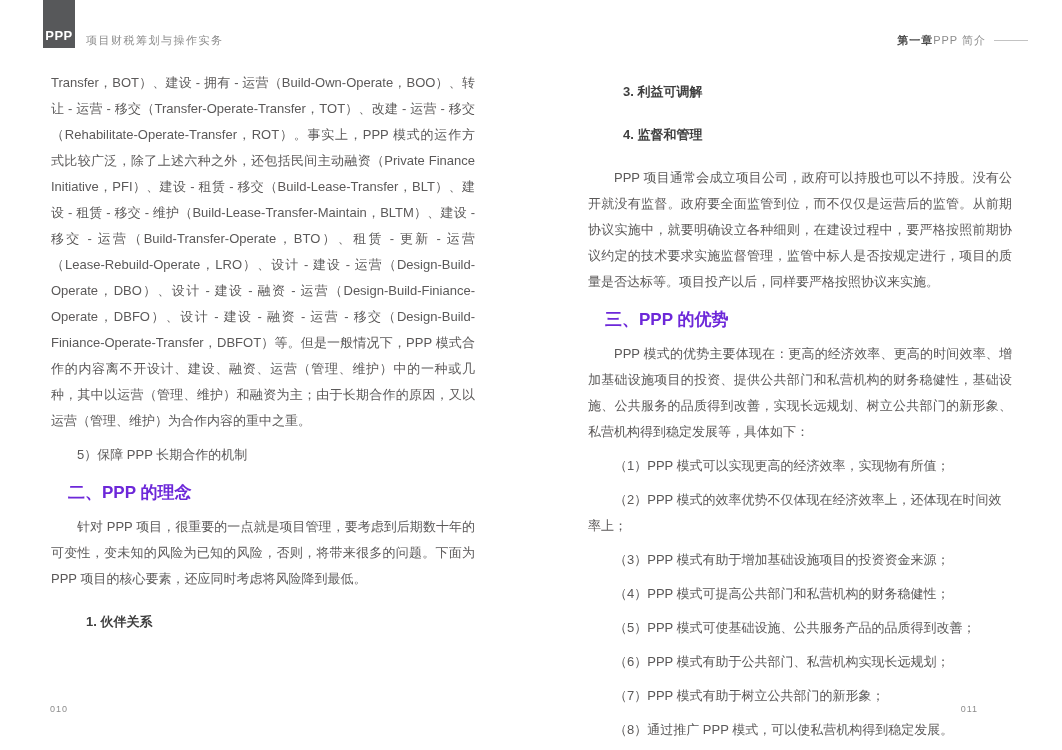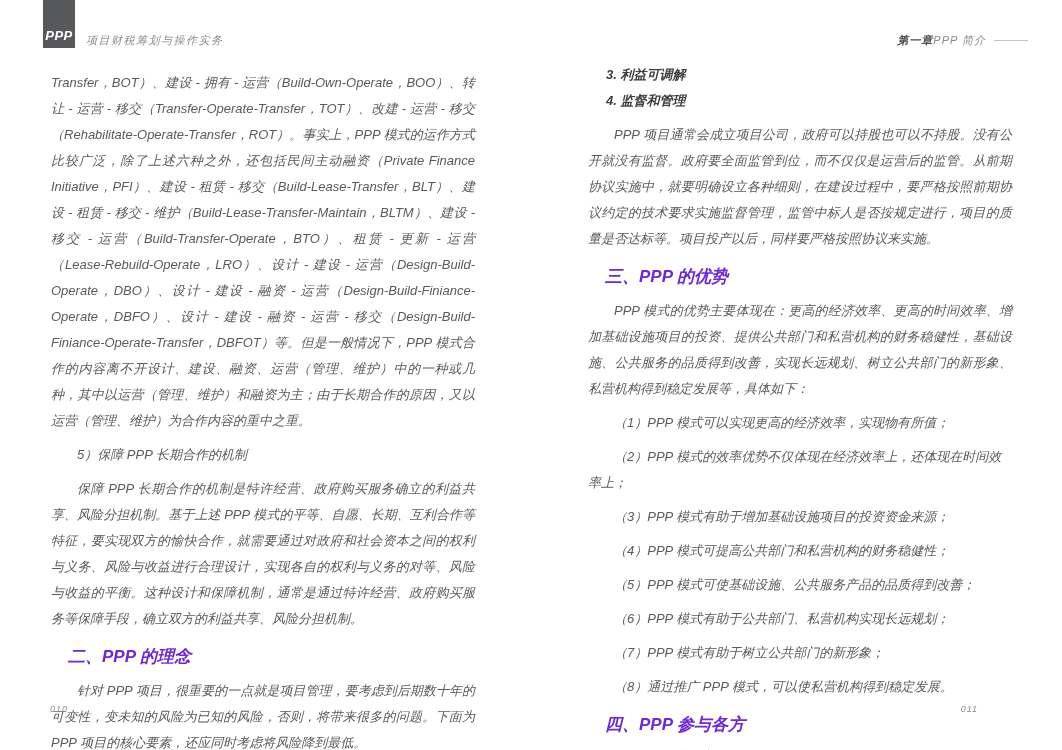--- a/index.html
+++ b/index.html
@@ -7,21 +7,20 @@
     width: 1062px; height: 750px;
     background: #ffffff;
     font-family: "Liberation Sans", "DejaVu Sans", sans-serif;
     overflow: hidden;
   }
   .spread {
     position: relative;
     width: 1028px; height: 750px;
     background: #ffffff;
     overflow: hidden;
-    font-style: italic;
   }
   
   .logo-tab {
     position: absolute; left: 43px; top: 0;
     width: 32px; height: 48px;
     background: #57585a;
     color: #ffffff;
     display: flex; align-items: flex-end; justify-content: center;
     font-size: 13px; font-weight: bold; letter-spacing: .5px;
     padding-bottom: 5px; box-sizing: border-box;
@@ -54,21 +53,21 @@
     color: #6d28d9;
     padding-left: 25px;
     line-height: 26px;
     margin: 12px 0 6px 0;
   }
   .h3 {
     font-size: 13px; font-weight: bold;
     color: #3f3f3f;
     text-indent: 2em;
     line-height: 26px;
-    margin: 0;
+    margin: 17px;
   }
   
   .page-number {
     position: absolute; top: 704px;
     font-size: 9px; color: #8c8c8c; letter-spacing: 1px;
   }
   .pn-left  { left: 50px; }
   .pn-right { right: 50px; }
 </style>
 </head>
@@ -83,21 +82,20 @@
 
   <div class="right-header">
     <span class="chapter-label">第一章</span>
     <span class="chapter-title">PPP 简介</span>
     <span class="header-line"></span>
   </div>
 
   <div class="col col-left">
     <p class="p">Transfer，BOT）、建设 - 拥有 - 运营（Build-Own-Operate，BOO）、转让 - 运营 - 移交（Transfer-Operate-Transfer，TOT）、改建 - 运营 - 移交（Rehabilitate-Operate-Transfer，ROT）。事实上，PPP 模式的运作方式比较广泛，除了上述六种之外，还包括民间主动融资（Private Finance Initiative，PFI）、建设 - 租赁 - 移交（Build-Lease-Transfer，BLT）、建设 - 租赁 - 移交 - 维护（Build-Lease-Transfer-Maintain，BLTM）、建设 - 移交 - 运营（Build-Transfer-Operate，BTO）、租赁 - 更新 - 运营（Lease-Rebuild-Operate，LRO）、设计 - 建设 - 运营（Design-Build-Operate，DBO）、设计 - 建设 - 融资 - 运营（Design-Build-Finiance-Operate，DBFO）、设计 - 建设 - 融资 - 运营 - 移交（Design-Build-Finiance-Operate-Transfer，DBFOT）等。但是一般情况下，PPP 模式合作的内容离不开设计、建设、融资、运营（管理、维护）中的一种或几种，其中以运营（管理、维护）和融资为主；由于长期合作的原因，又以运营（管理、维护）为合作内容的重中之重。</p>
     <p class="p indent">5）保障 PPP 长期合作的机制</p>
-    <p class="p indent">保障 PPP 长期合作的机制是特许经营、政府购买服务确立的利益共享、风险分担机制。基于上述 PPP 模式的平等、自愿、长期、互利合作等特征，要实现双方的愉快合作，就需要通过对政府和社会资本之间的权利与义务、风险与收益进行合理设计，实现各自的权利与义务的对等、风险与收益的平衡。这种设计和保障机制，通常是通过特许经营、政府购买服务等保障手段，确立双方的利益共享、风险分担机制。</p>
     <div class="h2">二、PPP 的理念</div>
     <p class="p indent">针对 PPP 项目，很重要的一点就是项目管理，要考虑到后期数十年的可变性，变未知的风险为已知的风险，否则，将带来很多的问题。下面为 PPP 项目的核心要素，还应同时考虑将风险降到最低。</p>
     <div class="h3">1. 伙伴关系</div>
 
   </div>
 
   <div class="col col-right">
     <div class="h3">3. 利益可调解</div>
     <div class="h3">4. 监督和管理</div>
     <p class="p indent">PPP 项目通常会成立项目公司，政府可以持股也可以不持股。没有公开就没有监督。政府要全面监管到位，而不仅仅是运营后的监管。从前期协议实施中，就要明确设立各种细则，在建设过程中，要严格按照前期协议约定的技术要求实施监督管理，监管中标人是否按规定进行，项目的质量是否达标等。项目投产以后，同样要严格按照协议来实施。</p>

